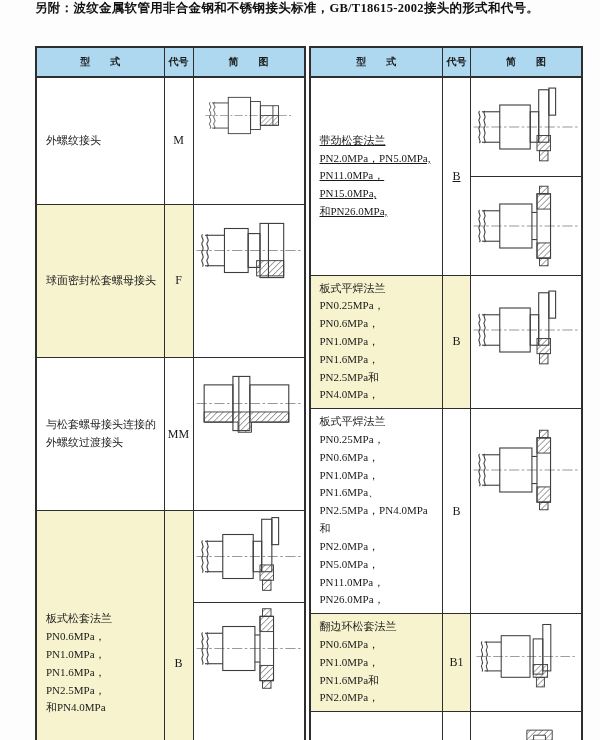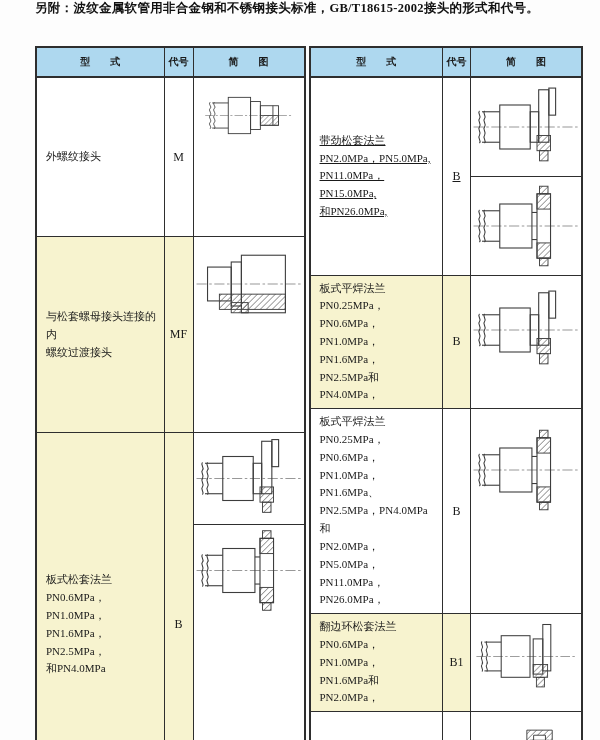--- a/index.html
+++ b/index.html
@@ -90,34 +90,56 @@
                   <rect class="ln" x="36" y="22" width="32" height="52"></rect>
                   <rect class="ln" x="68" y="28" width="14" height="40"></rect>
                   <rect class="ln" x="82" y="34" width="26" height="28"></rect>
                   <line class="ln" x1="100" y1="34" x2="100" y2="62"></line>
                   <rect class="hatch" x="82" y="48" width="26" height="14"></rect>
                 </svg>
               </div>
             </div>
           </td>
         </tr>
-        <tr class="yellow" style="height: 93px;">
-          <td class="type-cell">与松套螺母接头连接的内
-螺纹过渡接头</td>
-          <td class="code-cell">MF</td>
-          <td class="diagram-cell">
-            <div class="diag-stack">
-              <div class="diagram-box" style="height: 93px;">
-                <svg viewBox="0 0 130 96" width="110" height="84" preserveAspectRatio="xMidYMid meet">
-                  <line class="cl" x1="3" y1="48" x2="127" y2="48"></line>
-                  <rect class="ln" x="16" y="28" width="28" height="40"></rect>
-                  <rect class="ln" x="44" y="22" width="12" height="52"></rect>
-                  <rect class="ln" x="56" y="14" width="52" height="68"></rect>
-                  <rect class="hatch" x="30" y="60" width="78" height="18"></rect>
-                  <rect class="hatch" x="44" y="70" width="20" height="12"></rect>
+        <tr class="yellow" style="height: 91px;">
+          <td class="type-cell">球面密封松套螺母接头</td>
+          <td class="code-cell">F</td>
+          <td class="diagram-cell">
+            <div class="diag-stack">
+              <div class="diagram-box" style="height: 91px;">
+                <svg viewBox="0 0 130 96" width="110" height="83" preserveAspectRatio="xMidYMid meet">
+                  <line class="cl" x1="3" y1="48" x2="127" y2="48"></line>
+                  <path class="ln" d="M10,29 c-3,3 3,6 0,9 c-3,3 3,6 0,10 c-3,3 3,6 0,10 c-3,3 3,6 0,9"></path>
+                  <path class="ln" d="M16,29 c-3,3 3,6 0,9 c-3,3 3,6 0,10 c-3,3 3,6 0,10 c-3,3 3,6 0,9"></path>
+                  <line class="ln" x1="13" y1="30" x2="36" y2="30"></line>
+                  <line class="ln" x1="13" y1="66" x2="36" y2="66"></line>
+                  <rect class="ln" x="36" y="22" width="28" height="52"></rect>
+                  <rect class="ln" x="64" y="28" width="14" height="40"></rect>
+                  <rect class="ln" x="78" y="16" width="28" height="64"></rect>
+                  <line class="ln" x1="88" y1="16" x2="88" y2="80"></line>
+                  <rect class="hatch" x="74" y="60" width="32" height="18"></rect>
+                </svg>
+              </div>
+            </div>
+          </td>
+        </tr>
+        <tr style="height: 91px;">
+          <td class="type-cell">与松套螺母接头连接的
+外螺纹过渡接头</td>
+          <td class="code-cell">MM</td>
+          <td class="diagram-cell">
+            <div class="diag-stack">
+              <div class="diagram-box" style="height: 91px;">
+                <svg viewBox="0 0 130 96" width="110" height="83" preserveAspectRatio="xMidYMid meet">
+                  <line class="cl" x1="3" y1="48" x2="127" y2="48"></line>
+                  <rect class="ln" x="12" y="26" width="34" height="44"></rect>
+                  <rect class="ln" x="46" y="16" width="20" height="64"></rect>
+                  <line class="ln" x1="53" y1="16" x2="53" y2="80"></line>
+                  <rect class="ln" x="66" y="26" width="46" height="44"></rect>
+                  <path class="hatch" d="M12,58 H112 V70 H68 V82 H52 V70 H12 Z"></path>
                 </svg>
               </div>
             </div>
           </td>
         </tr>
         <tr class="yellow" style="height: 184px;">
           <td class="type-cell">板式松套法兰
 PN0.6MPa，PN1.0MPa，
 PN1.6MPa，PN2.5MPa，
 和PN4.0MPa</td>

